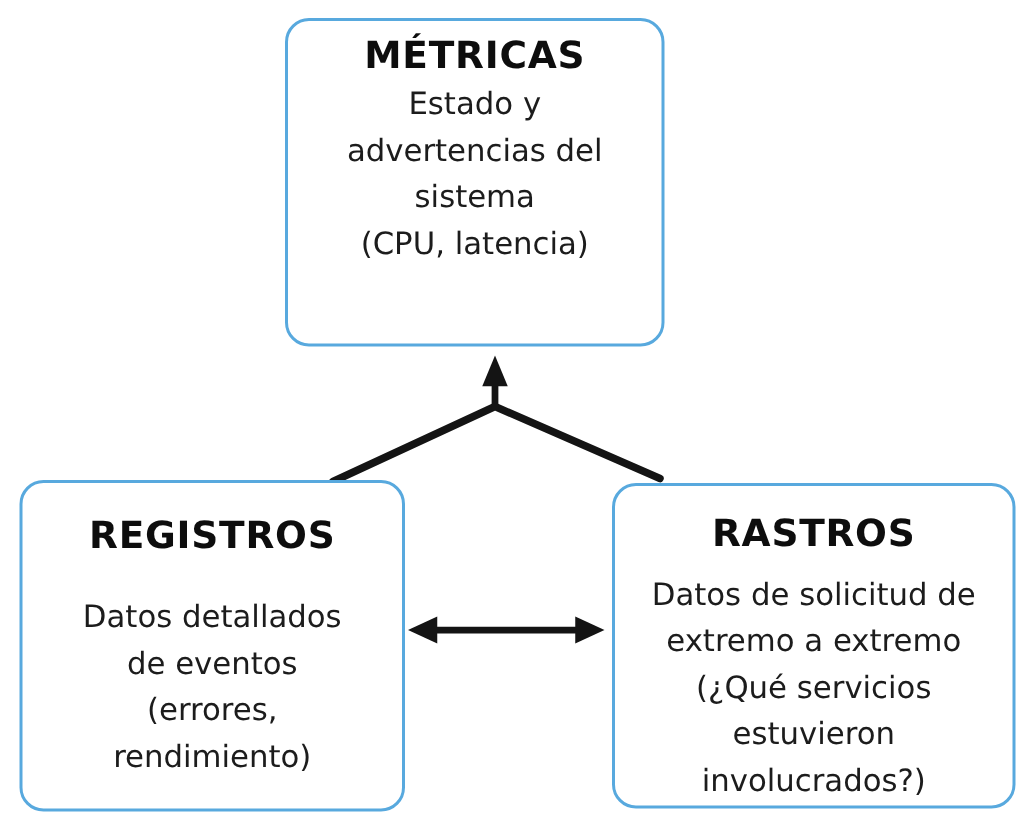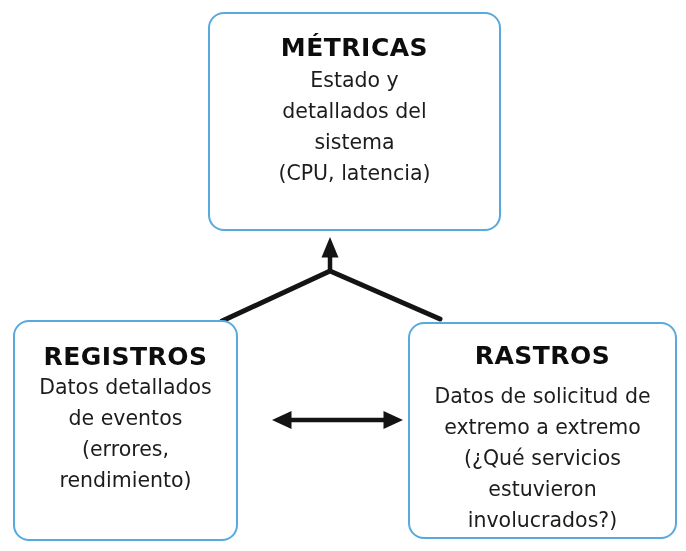--- a/index.html
+++ b/index.html
@@ -38,24 +38,24 @@
     line-height: 30px;
     color: var(--title);
   }
   .node-body {
     font-size: 20.5px;
     line-height: 31px;
     color: var(--text);
   }
   .node-body .line { white-space: nowrap; }
 
-  #node-metricas  { left: 208px; top: 12px;  width: 293px; height: 219px; padding-top: 19px; }
+  #node-metricas  { left: 190px; top: 12px;  width: 253px; height: 219px; padding-top: 8px; }
   #node-metricas  .node-body { margin-top: 2px; }
-  #node-registros { left: 13px;  top: 320px; width: 225px; height: 221px; padding-top: 20px; }
-  #node-registros .node-body { }
+  #node-registros { left: 13px;  top: 320px; width: 257px; height: 221px; padding-top: 20px; }
+  #node-registros .node-body { margin-top: 24px; }
   #node-rastros   { left: 408px; top: 322px; width: 269px; height: 217px; padding-top: 17px; }
   #node-rastros   .node-body { margin-top: 10px; }
 </style>
 </head>
 <body>
 
 <div class="canvas">
 
   <svg class="connectors" width="686" height="551" viewBox="0 0 686 551" xmlns="http://www.w3.org/2000/svg">
     <polyline points="222,321 330,271 440,319" fill="none" stroke-width="5" stroke-linejoin="round" stroke-linecap="round" stroke="#141414"></polyline>
@@ -63,21 +63,21 @@
     <polygon points="330,237 321.5,257.5 338.5,257.5" fill="#141414"></polygon>
     <line x1="287" y1="420" x2="388" y2="420" stroke-width="4.5" stroke="#141414"></line>
     <polygon points="272,420 291.5,411 291.5,429" fill="#141414"></polygon>
     <polygon points="403,420 383.5,411 383.5,429" fill="#141414"></polygon>
   </svg>
 
   <div class="node" id="node-metricas">
     <div class="node-title">MÉTRICAS</div>
     <div class="node-body">
       <div class="line">Estado y</div>
-      <div class="line">detallados del</div>
+      <div class="line">advertencias del</div>
       <div class="line">sistema</div>
       <div class="line">(CPU, latencia)</div>
     </div>
   </div>
 
   <div class="node" id="node-registros">
     <div class="node-title">REGISTROS</div>
     <div class="node-body">
       <div class="line">Datos detallados</div>
       <div class="line">de eventos</div>

